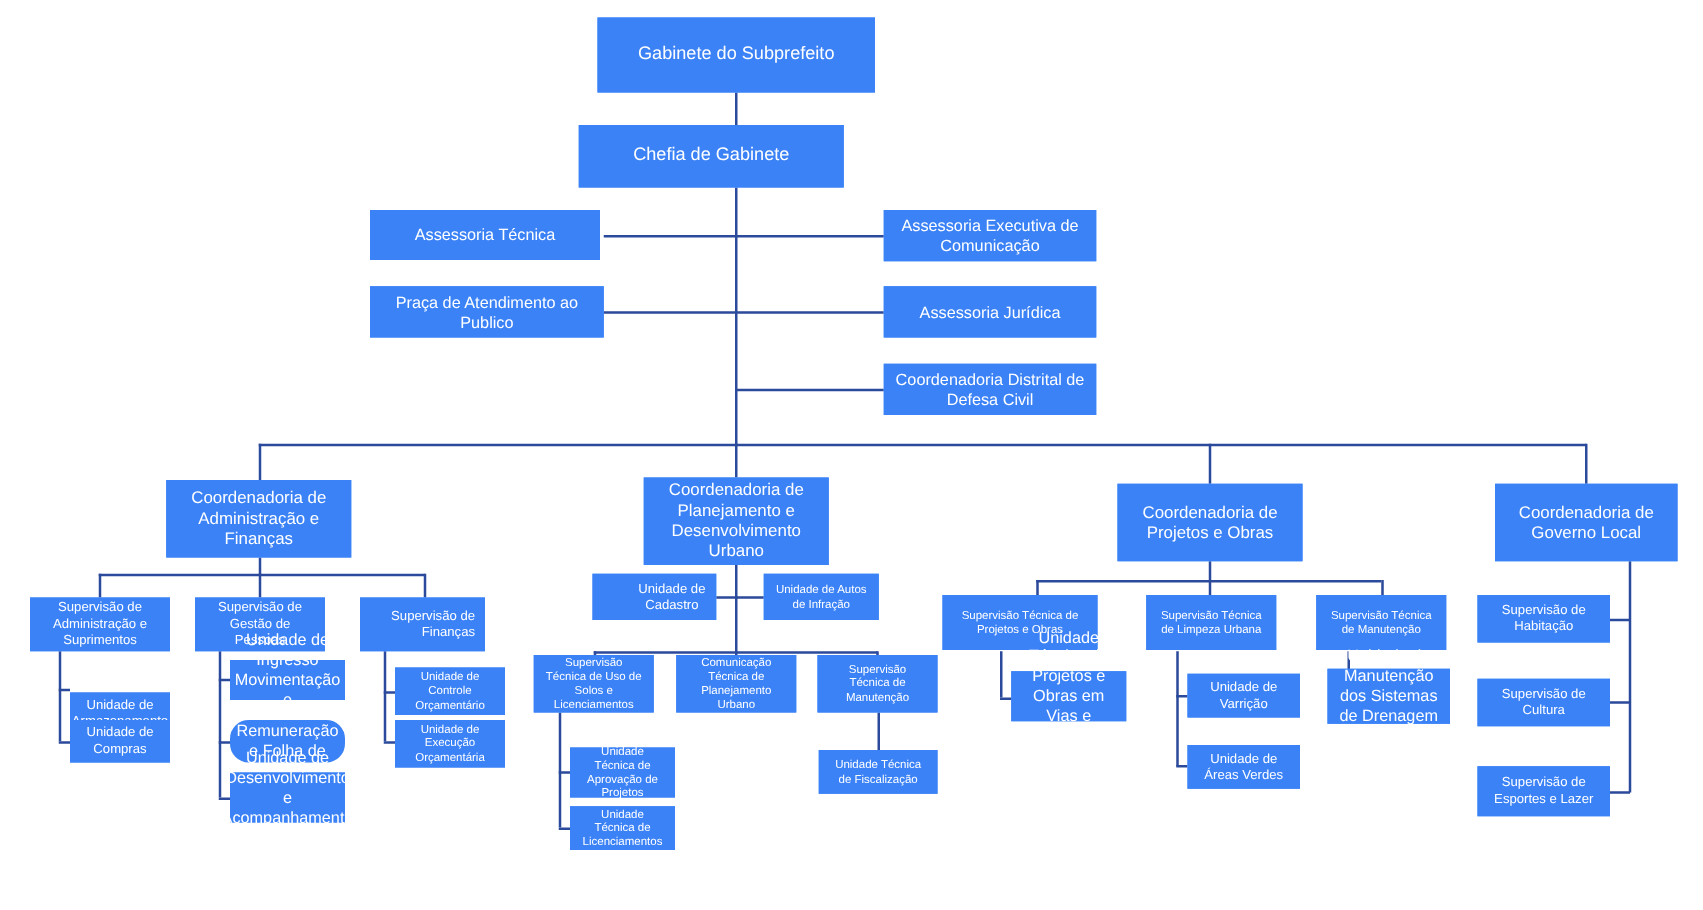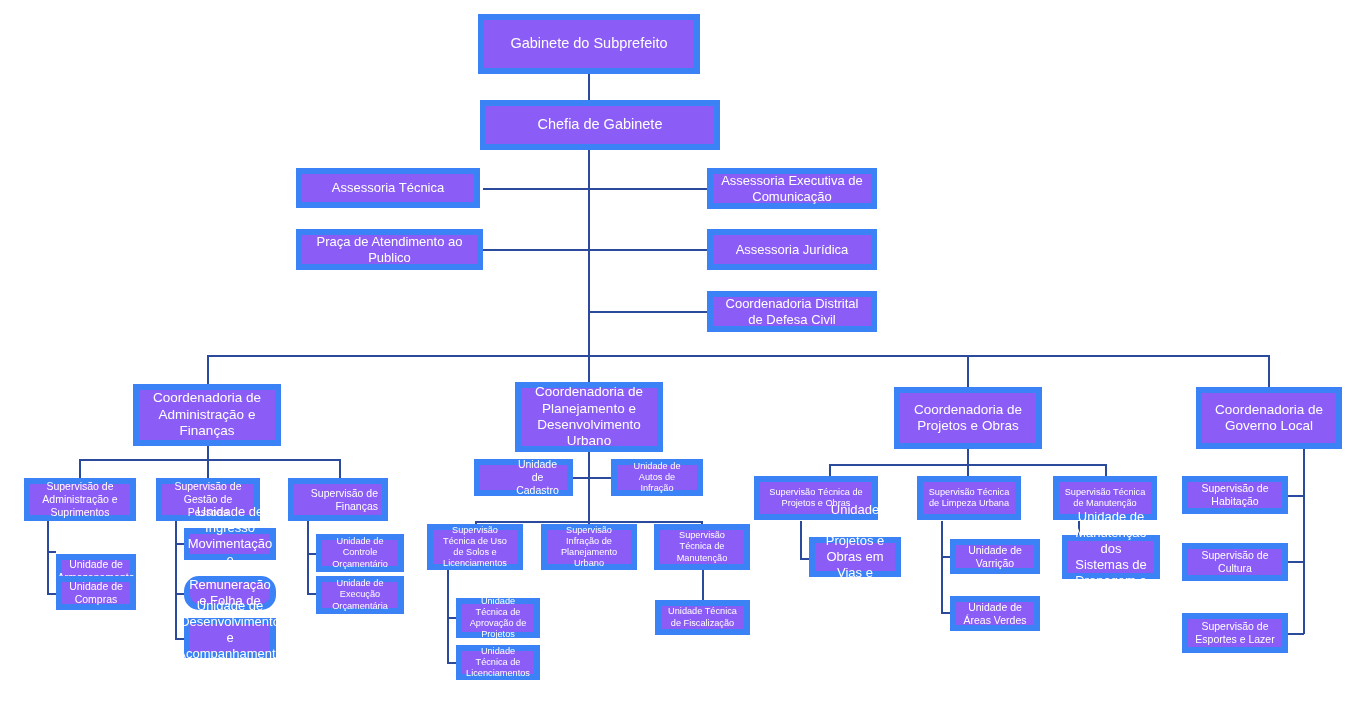--- a/index.html
+++ b/index.html
@@ -7,22 +7,22 @@
     width:1362px;height:728px;
     background:#ffffff;
     font-family:"Liberation Sans", sans-serif;
     overflow:hidden;
   }
   #chart{position:relative;width:1362px;height:728px;}
 
   .node{
     position:absolute;
     box-sizing:border-box;
-    background:#8b5cf6;
-    border:6px solid #3b82f6;
+    background:#3b82f6;
+    border:4px solid #3b82f6;
     color:#ffffff;
     display:flex;
     align-items:center;
     justify-content:center;
     text-align:center;
     line-height:1.22;
     padding:2px 4px;
     z-index:3;
     white-space:pre-line;
   }
@@ -109,21 +109,21 @@
   <div class="line v" style="left:1078px;top:521px;height:37px;"></div>
   <div class="line h" style="left:1078px;top:558px;width:9px;"></div>
 
   <div class="line v" style="left:1303px;top:449px;height:185px;"></div>
   <div class="line h" style="left:1288px;top:495px;width:16px;"></div>
   <div class="line h" style="left:1288px;top:561px;width:16px;"></div>
   <div class="line h" style="left:1288px;top:633px;width:16px;"></div>
 
   <div class="node lvl1" style="left:478px;top:14px;width:222px;height:60px;">Gabinete do Subprefeito</div>
 
-  <div class="node lvl1" style="left:480px;top:100px;width:240px;height:50px;">Chefia de Gabinete</div>
+  <div class="node lvl1" style="left:463px;top:100px;width:212px;height:50px;">Chefia de Gabinete</div>
 
   <div class="node lvl2" style="left:296px;top:168px;width:184px;height:40px;">Assessoria Técnica</div>
 
   <div class="node lvl2" style="left:296px;top:229px;width:187px;height:41px;">Praça de Atendimento ao Publico</div>
 
   <div class="node lvl2" style="left:707px;top:168px;width:170px;height:41px;">Assessoria Executiva de Comunicação</div>
 
   <div class="node lvl2" style="left:707px;top:229px;width:170px;height:41px;">Assessoria Jurídica</div>
 
   <div class="node lvl2" style="left:707px;top:291px;width:170px;height:41px;">Coordenadoria Distrital de Defesa Civil</div>
@@ -149,21 +149,21 @@
   <div class="node lvl5b" style="left:316px;top:534px;width:88px;height:38px;">Unidade de Controle Orçamentário</div>
   <div class="node lvl5b" style="left:316px;top:576px;width:88px;height:38px;">Unidade de Execução Orçamentária</div>
 
   <div class="node lvl4" style="left:474px;top:459px;width:99px;height:37px;padding-left:32px;">Unidade de Cadastro</div>
   <div class="node lvl5b" style="left:611px;top:459px;width:92px;height:37px;">Unidade de Autos de Infração</div>
 
   <div class="node lvl5b" style="left:427px;top:524px;width:96px;height:46px;">Supervisão Técnica de Uso de Solos e Licenciamentos</div>
   <div class="node lvl5b" style="left:456px;top:598px;width:84px;height:40px;">Unidade Técnica de Aprovação de Projetos</div>
   <div class="node lvl5b" style="left:456px;top:645px;width:84px;height:35px;">Unidade Técnica de Licenciamentos</div>
 
-  <div class="node lvl5b" style="left:541px;top:524px;width:96px;height:46px;">Supervisão Infração de Planejamento Urbano</div>
+  <div class="node lvl5b" style="left:541px;top:524px;width:96px;height:46px;">Comunicação Técnica de Planejamento Urbano</div>
 
   <div class="node lvl5b" style="left:654px;top:524px;width:96px;height:46px;">Supervisão Técnica de Manutenção</div>
   <div class="node lvl5b" style="left:655px;top:600px;width:95px;height:35px;">Unidade Técnica de Fiscalização</div>
 
   <div class="node lvl5b" style="left:754px;top:476px;width:124px;height:44px;">Supervisão Técnica de Projetos e Obras</div>
   <div class="node lvl5" style="left:809px;top:537px;width:92px;height:40px;">Unidade Técnica de Projetos e Obras  em Vias e Logradouros Públicos</div>
 
   <div class="node lvl5b" style="left:917px;top:476px;width:104px;height:44px;">Supervisão Técnica de Limpeza Urbana</div>
   <div class="node lvl4" style="left:950px;top:539px;width:90px;height:35px;">Unidade de Varrição</div>
   <div class="node lvl4" style="left:950px;top:596px;width:90px;height:35px;">Unidade de Áreas Verdes</div>

